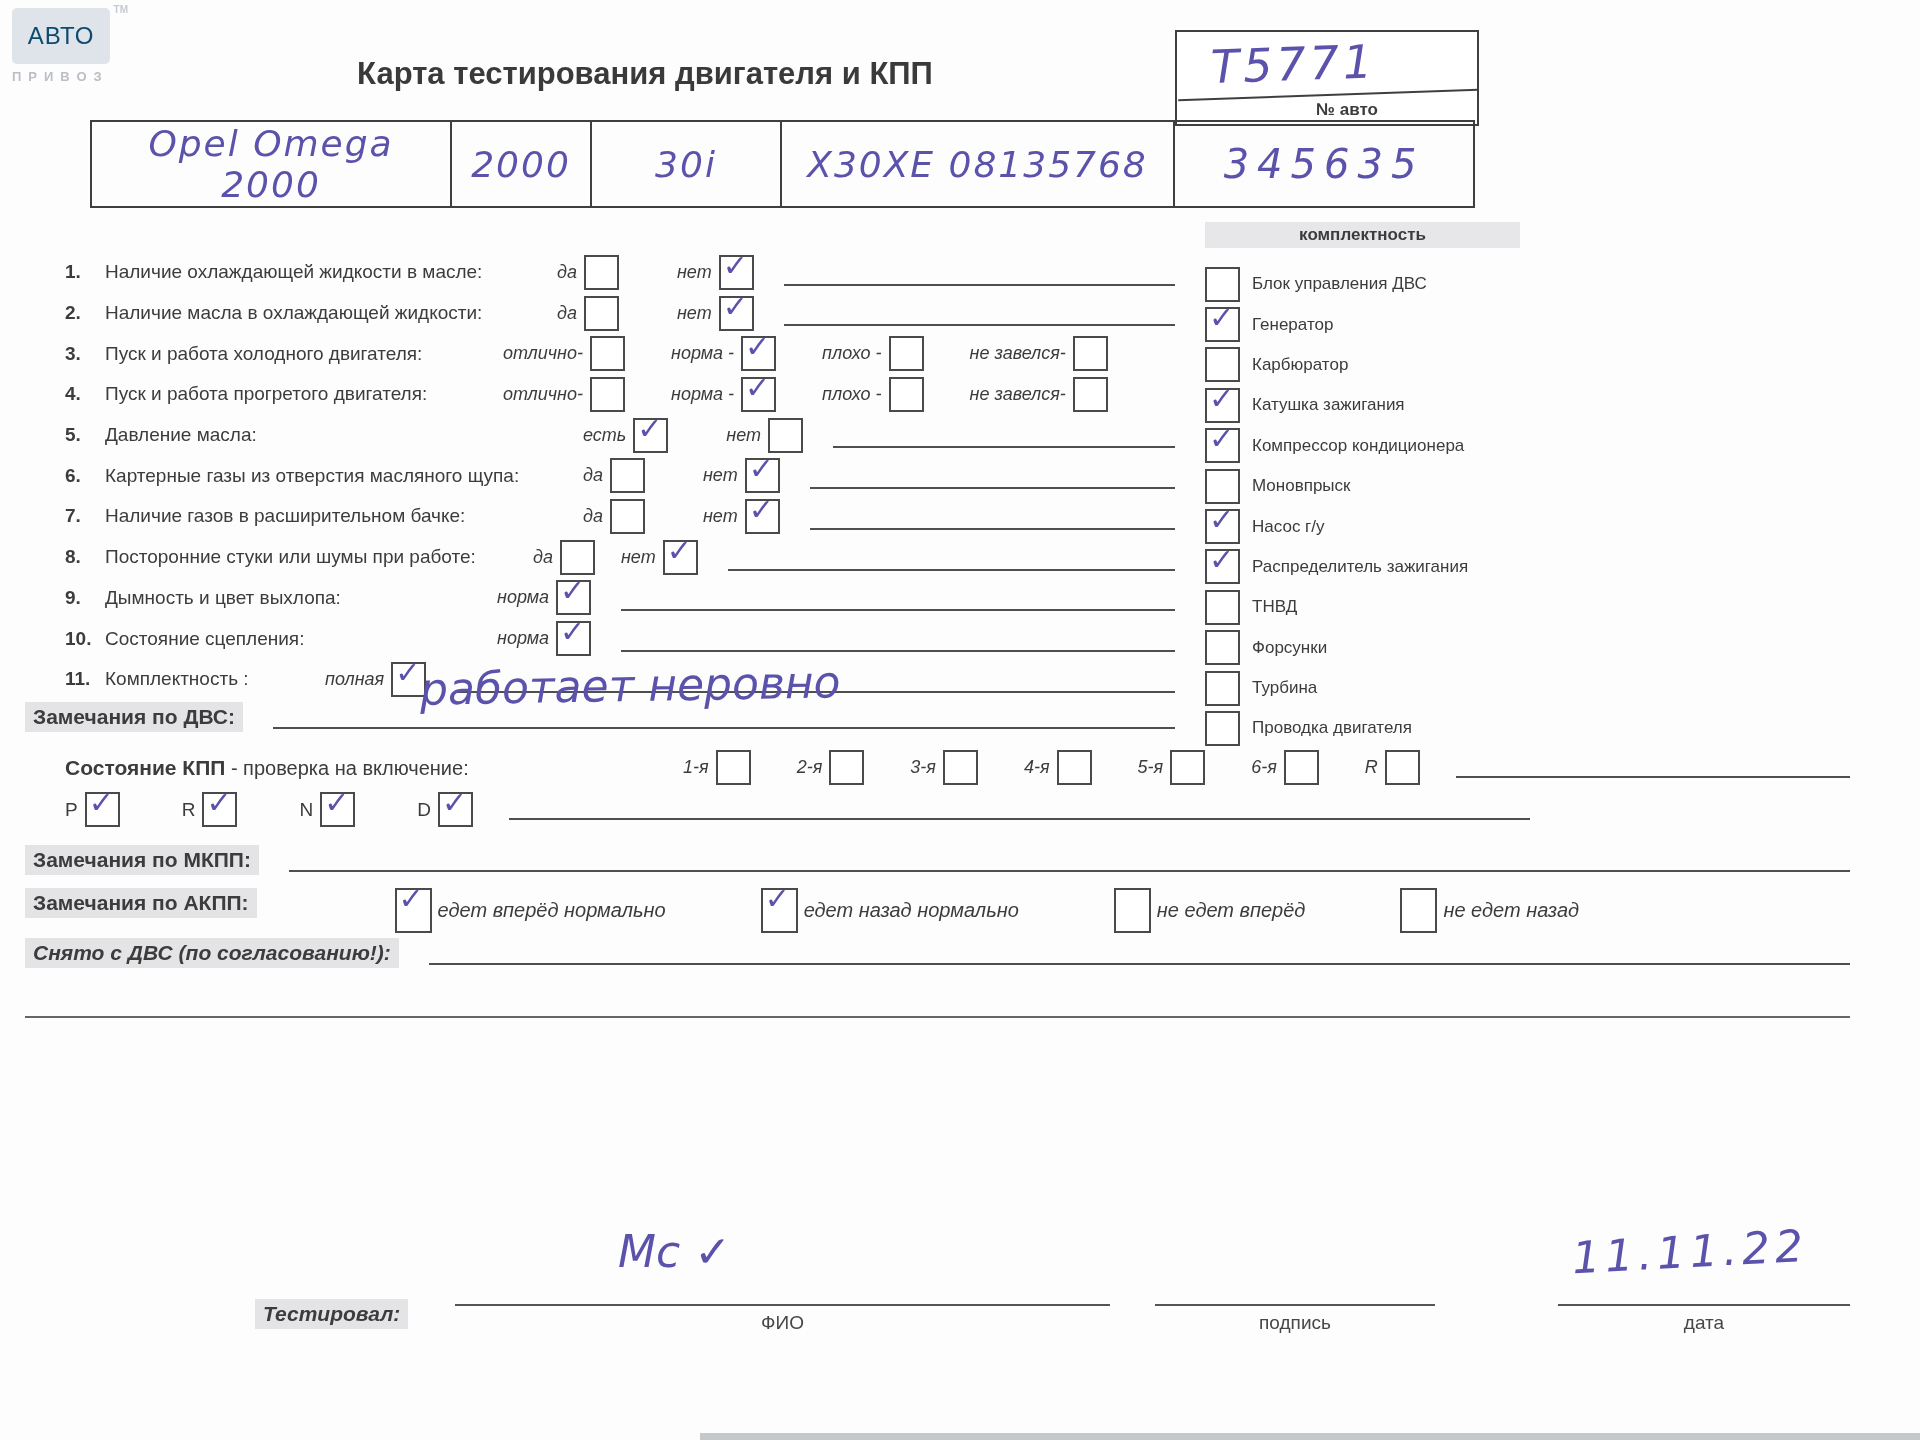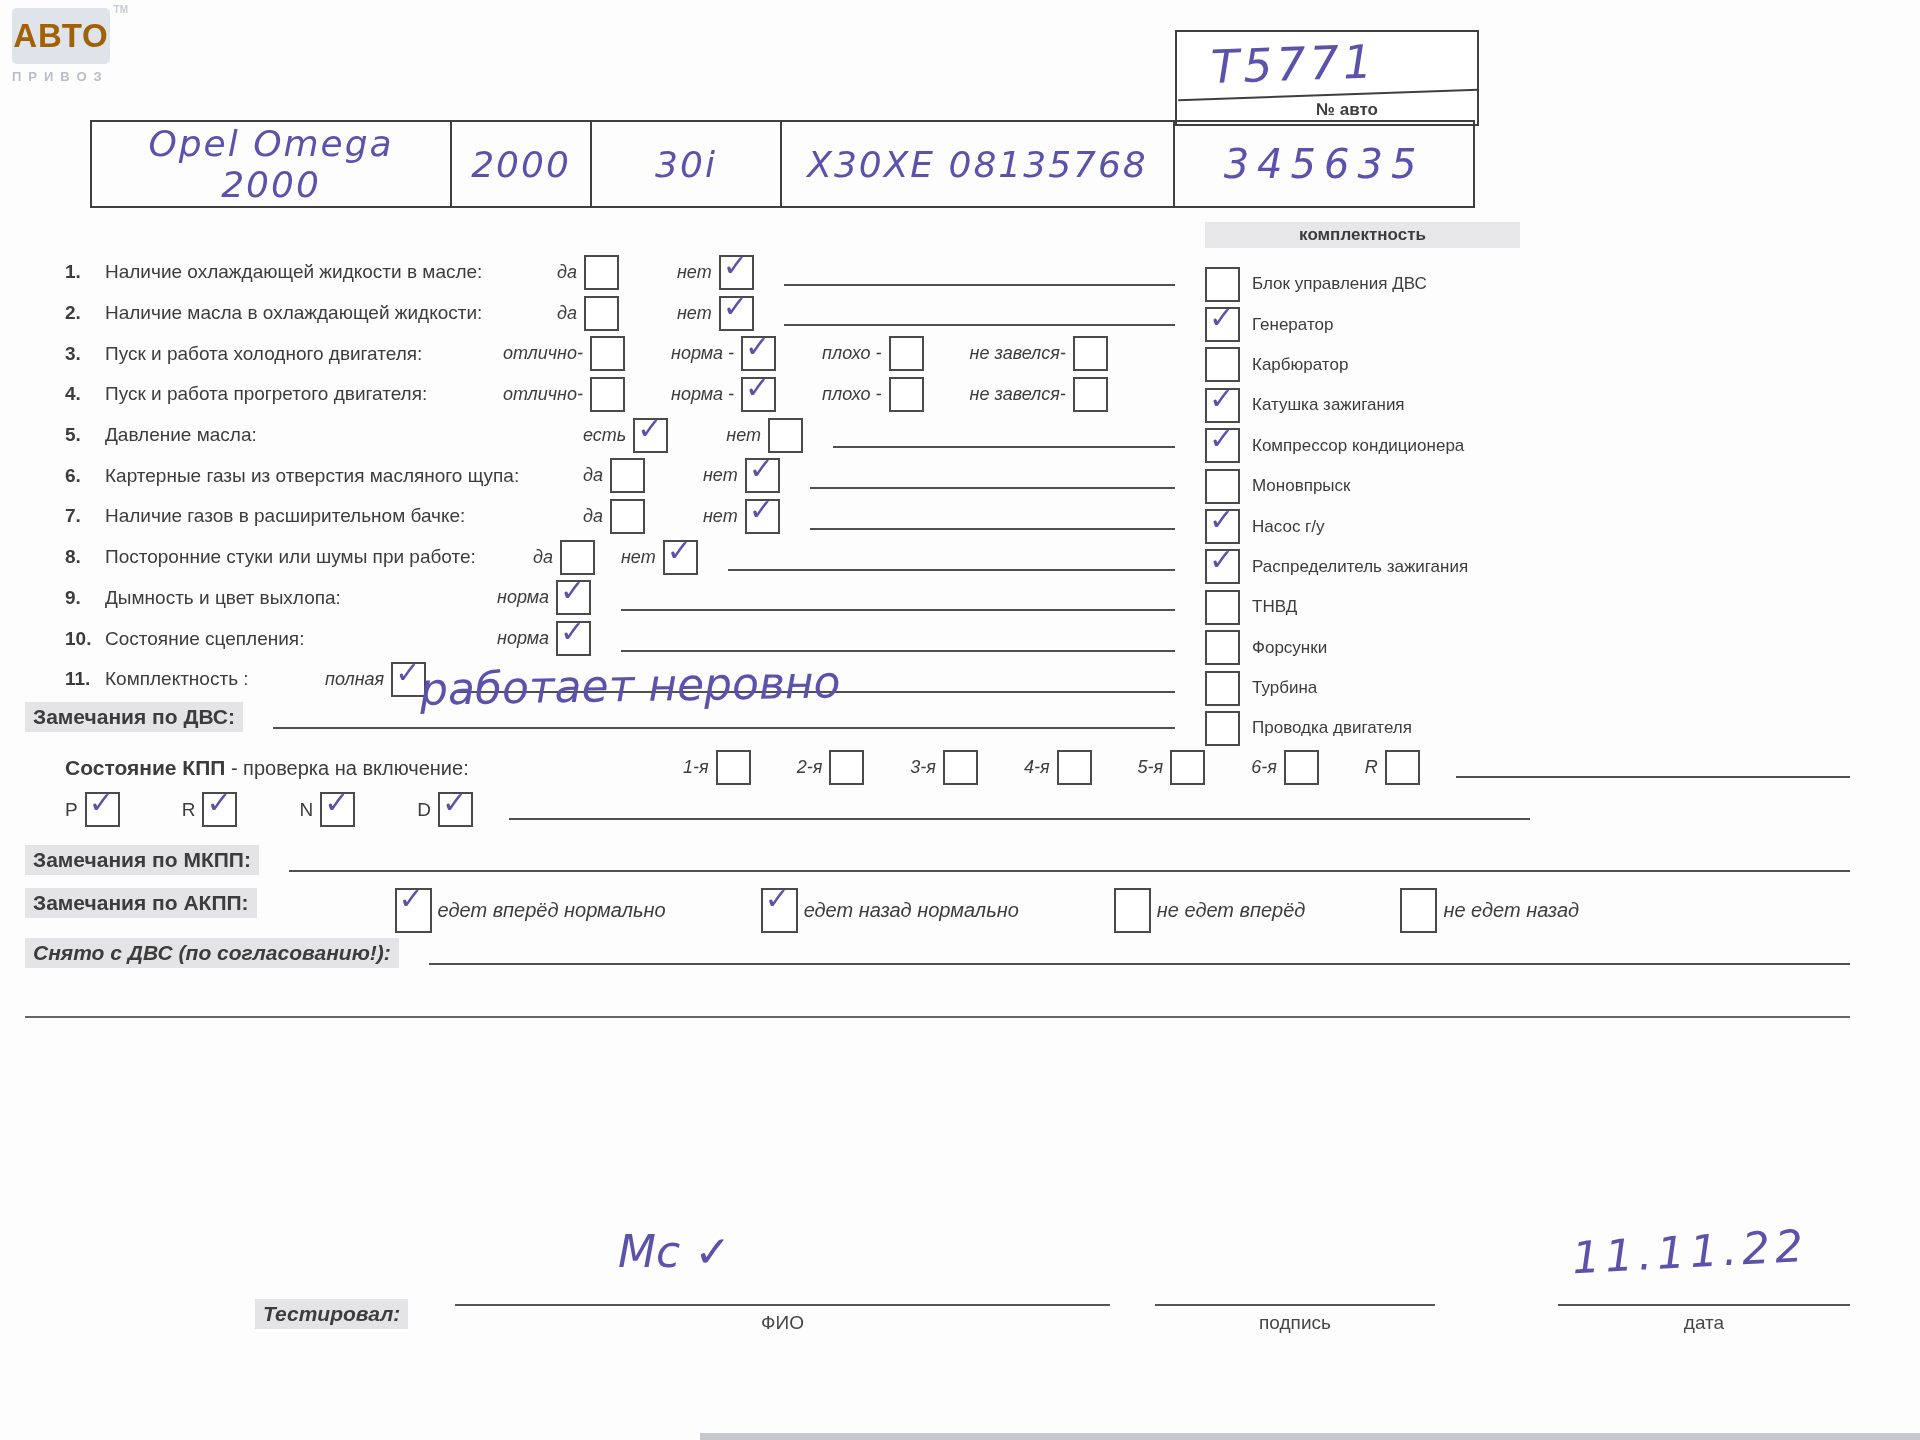--- a/index.html
+++ b/index.html
@@ -1,21 +1,21 @@
 <!DOCTYPE html>
 <html><head>
 <meta charset="utf-8">
 <style>
   html,body{margin:0;padding:0;background:#e9e9e9;}
   .page{position:relative;width:1920px;height:1440px;background:#fdfdfd;overflow:hidden;
         font-family:"Liberation Sans",sans-serif;color:#3c3c3c;}
   
   .logo{position:absolute;left:12px;top:8px;width:130px;}
   .logo-box{width:98px;height:56px;background:#dfe3ea;border-radius:5px;display:flex;align-items:center;justify-content:center;position:relative;}
-  .logo-brand{color:#a16207;font-weight:bold;font-size:33px;letter-spacing:1px;}
+  .logo-brand{color:#0c4a6e;font-weight:normal;font-size:24px;letter-spacing:1px;}
   .logo-tm{position:absolute;right:-18px;top:-4px;font-size:10px;color:#c6cbd3;font-weight:bold;}
   .logo-sub{margin-top:5px;color:#b9bec7;font-size:13px;letter-spacing:7px;font-weight:bold;}
   
   .title{position:absolute;left:320px;top:56px;width:650px;margin:0;text-align:center;
          font-size:31px;font-weight:bold;color:#3a3a3a;}
   
   .auto-box{position:absolute;left:1175px;top:30px;width:300px;border:2px solid #3f3f3f;background:#fff;}
   .auto-value{height:62px;padding-left:34px;border-bottom:2px solid #3f3f3f;display:flex;align-items:center;}
   .auto-label{height:28px;text-align:right;font-weight:bold;font-size:17px;display:flex;align-items:center;justify-content:center;padding-left:40px;}
   
@@ -99,20 +99,21 @@
 <div class="page">
 
   <div class="logo">
     <div class="logo-box">
       <span class="logo-brand">АВТО</span>
       <span class="logo-tm">ТМ</span>
     </div>
     <div class="logo-sub">ПРИВОЗ</div>
   </div>
 
+  <h1 class="title">Карта тестирования двигателя и КПП</h1>
 
   <div class="auto-box">
     <div class="auto-value hw">Т5771</div>
     <div class="auto-label">№ авто</div>
   </div>
 
   <table class="vehicle-table">
     <colgroup>
       <col style="width:360px">
         <col style="width:140px">

